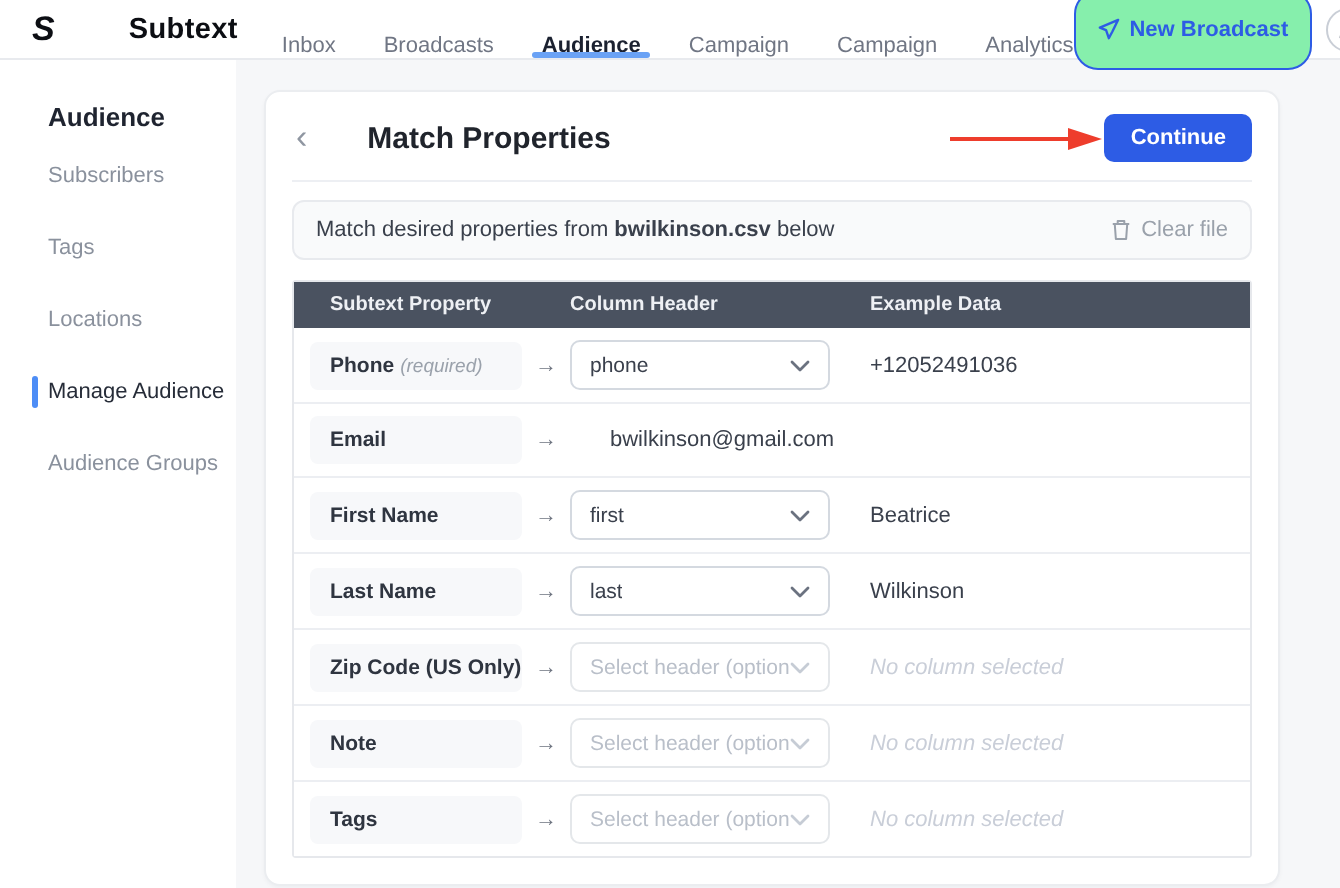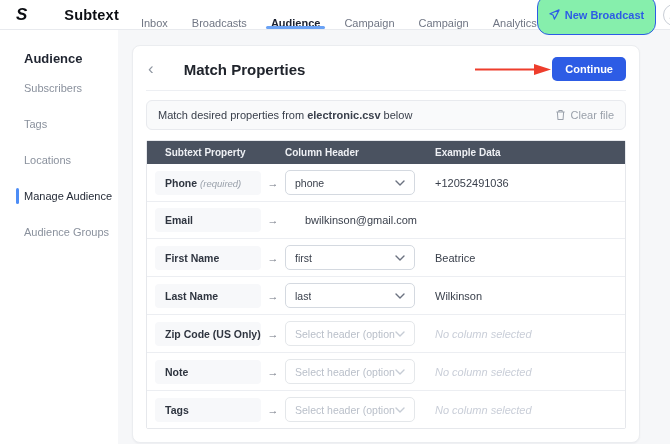--- a/index.html
+++ b/index.html
@@ -132,21 +132,21 @@
           <svg width="78" height="13" viewBox="0 0 78 13">
               <line x1="1" y1="6.5" x2="60" y2="6.5" stroke="var(--arrow-red)" stroke-width="2"></line>
               <polygon points="60,1 77,6.5 60,12" fill="var(--arrow-red)"></polygon>
             </svg>
           <button class="continue-btn">Continue</button>
         </div>
       </div>
       <hr class="divider">
 
       <div class="file-bar">
-        <span><span>Match desired properties from </span><span class="file-name">electronic.csv</span><span> below</span></span>
+        <span><span>Match desired properties from </span><span class="file-name">bwilkinson.csv</span><span> below</span></span>
         <button class="clear-file">
           <svg width="11" height="12" viewBox="0 0 12 13">
               <path d="M1.5 3.2h9M4.2 3.2V1.6h3.6v1.6M2.6 3.2l.6 8.2h5.6l.6-8.2" fill="none" stroke="currentColor" stroke-width="1.1" stroke-linejoin="round"></path>
             </svg>
           <span>Clear file</span>
         </button>
       </div>
 
       <div class="match-table">
         <div class="thead">

